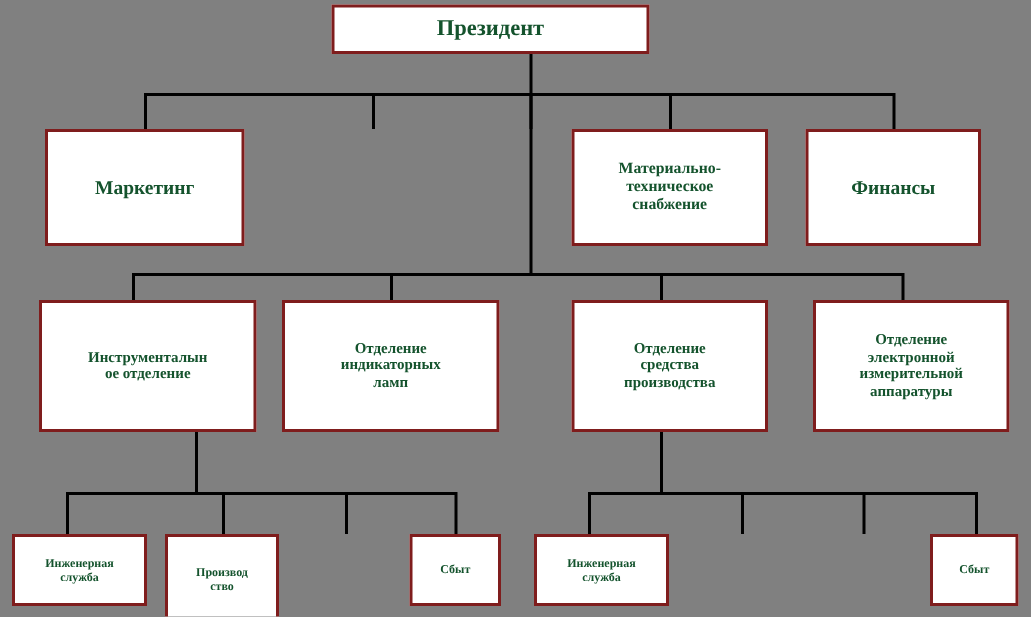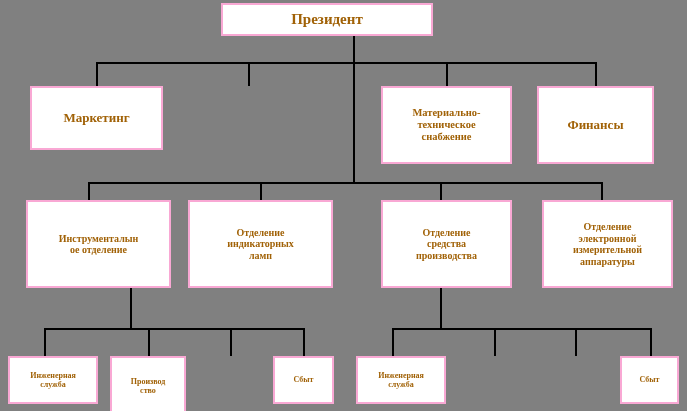--- a/index.html
+++ b/index.html
@@ -14,28 +14,28 @@
     overflow: hidden;
   }
   #chart {
     position: relative;
     width: 687px;
     height: 411px;
   }
   .node {
     position: absolute;
     background: #ffffff;
-    border: 2px solid #f9a8d4;
+    border: 2px solid #7f1d1d;
     box-sizing: border-box;
     display: flex;
     align-items: center;
     justify-content: center;
     text-align: center;
     font-weight: bold;
-    color: #a16207;
+    color: #14532d;
     line-height: 1.15;
     padding: 1px 2px;
   }
   .lvl0 { font-size: 15px; }
   .lvl1 { font-size: 13px; }
   .lvl1.small { font-size: 10.5px; }
   .lvl2 { font-size: 10px; }
   .lvl3 { font-size: 8px; }
   .line {
     position: absolute;
@@ -72,21 +72,21 @@
 
   <div class="line vline" style="left:440px; top:288px; height:42px;"></div>
   <div class="line hline" style="left:392px; top:328px; width:260px;"></div>
   <div class="line vline" style="left:392px; top:328px; height:28px;"></div>
   <div class="line vline" style="left:494px; top:328px; height:28px;"></div>
   <div class="line vline" style="left:575px; top:328px; height:28px;"></div>
   <div class="line vline" style="left:650px; top:328px; height:28px;"></div>
 
   <div class="node lvl0" style="left:221px; top:3px; width:212px; height:33px;">Президент</div>
 
-  <div class="node lvl1" style="left:30px; top:86px; width:133px; height:64px;">Маркетинг</div>
+  <div class="node lvl1" style="left:30px; top:86px; width:133px; height:78px;">Маркетинг</div>
   <div class="node lvl1 small" style="left:381px; top:86px; width:131px; height:78px;">Материально-<br>техническое<br>снабжение</div>
   <div class="node lvl1" style="left:537px; top:86px; width:117px; height:78px;">Финансы</div>
 
   <div class="node lvl2" style="left:26px; top:200px; width:145px; height:88px;">Инструменталын<br>ое отделение</div>
   <div class="node lvl2" style="left:188px; top:200px; width:145px; height:88px;">Отделение<br>индикаторных<br>ламп</div>
   <div class="node lvl2" style="left:381px; top:200px; width:131px; height:88px;">Отделение<br>средства<br>производства</div>
   <div class="node lvl2" style="left:542px; top:200px; width:131px; height:88px;">Отделение<br>электронной<br>измерительной<br>аппаратуры</div>
 
   <div class="node lvl3" style="left:8px; top:356px; width:90px; height:48px;">Инженерная<br>служба</div>
   <div class="node lvl3" style="left:110px; top:356px; width:76px; height:60px;">Производ<br>ство</div>

